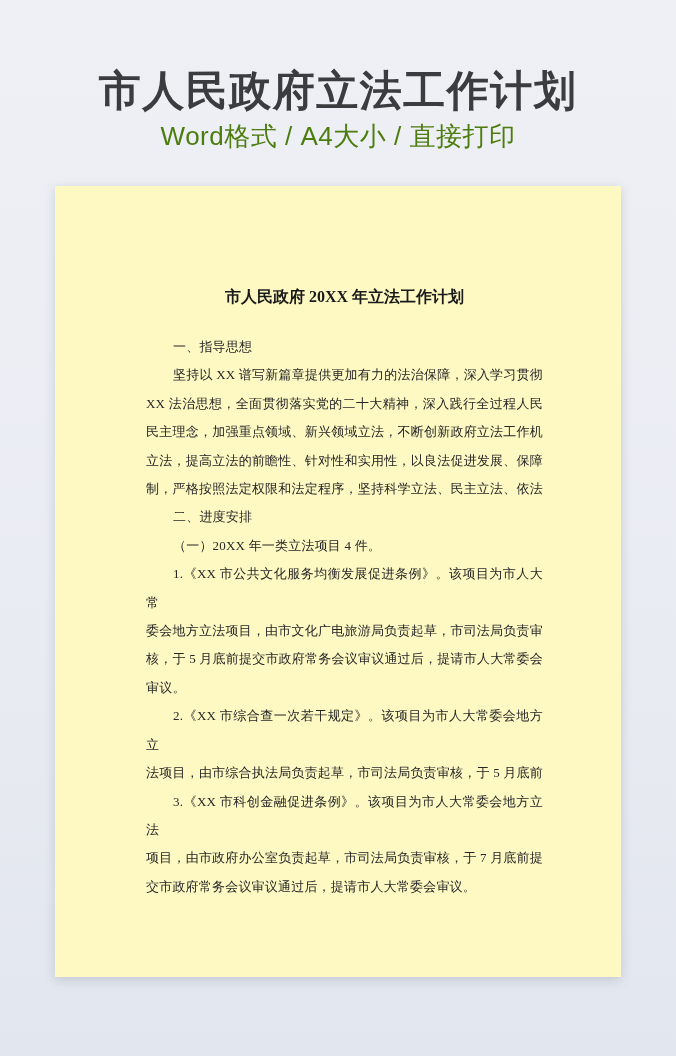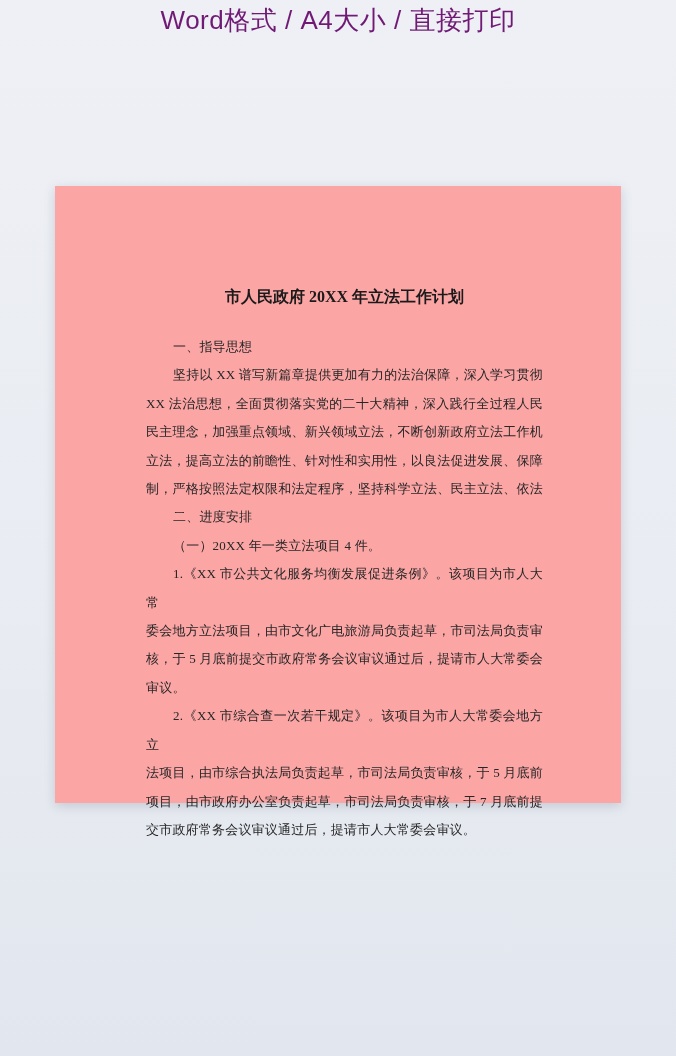--- a/index.html
+++ b/index.html
@@ -25,31 +25,31 @@
     font-weight: 800;
     letter-spacing: 1.5px;
     color: #3a3c3f;
   }
   .banner-subtitle {
     margin-top: 4px;
     font-size: 26px;
     line-height: 32px;
     font-weight: 400;
     letter-spacing: 0.5px;
-    color: #701a75;
+    color: #4d7c0f;
   }
 
   
   .page {
     position: absolute;
     left: 55px;
     top: 186px;
     width: 566px;
-    height: 617px;
-    background: #fca5a5;
+    height: 791px;
+    background: #fef9c3;
     box-shadow: 0 3px 10px rgba(80, 90, 110, 0.22);
     padding: 97px 78px 0 91px;
     font-family: "Liberation Serif", serif;
     color: #262626;
   }
   .doc-title {
     font-size: 16px;
     line-height: 28px;
     font-weight: 700;
     text-align: center;
@@ -64,20 +64,21 @@
     letter-spacing: 0.2px;
     white-space: normal;
   }
   .line.first { text-indent: 27px; }
   .line.stretch { text-align-last: justify; }
 </style>
 </head>
 <body>
 
 <div class="banner">
+  <div class="banner-title">市人民政府立法工作计划</div>
   <div class="banner-subtitle">Word格式 / A4大小 / 直接打印</div>
 </div>
 
 <div class="page">
   <div class="doc-title">市人民政府 20XX 年立法工作计划</div>
   <div class="doc-body">
       <div>
         <div class="line first">一、指导思想</div>
       </div>
       <div>
@@ -97,17 +98,18 @@
         <div class="line first stretch">1.《XX 市公共文化服务均衡发展促进条例》。该项目为市人大常</div>
         <div class="line stretch">委会地方立法项目，由市文化广电旅游局负责起草，市司法局负责审</div>
         <div class="line stretch">核，于 5 月底前提交市政府常务会议审议通过后，提请市人大常委会</div>
         <div class="line">审议。</div>
       </div>
       <div>
         <div class="line first stretch">2.《XX 市综合查一次若干规定》。该项目为市人大常委会地方立</div>
         <div class="line stretch">法项目，由市综合执法局负责起草，市司法局负责审核，于 5 月底前</div>
       </div>
       <div>
+        <div class="line first stretch">3.《XX 市科创金融促进条例》。该项目为市人大常委会地方立法</div>
         <div class="line stretch">项目，由市政府办公室负责起草，市司法局负责审核，于 7 月底前提</div>
         <div class="line">交市政府常务会议审议通过后，提请市人大常委会审议。</div>
       </div>
     </div>
 </div>
 
 </body></html>

